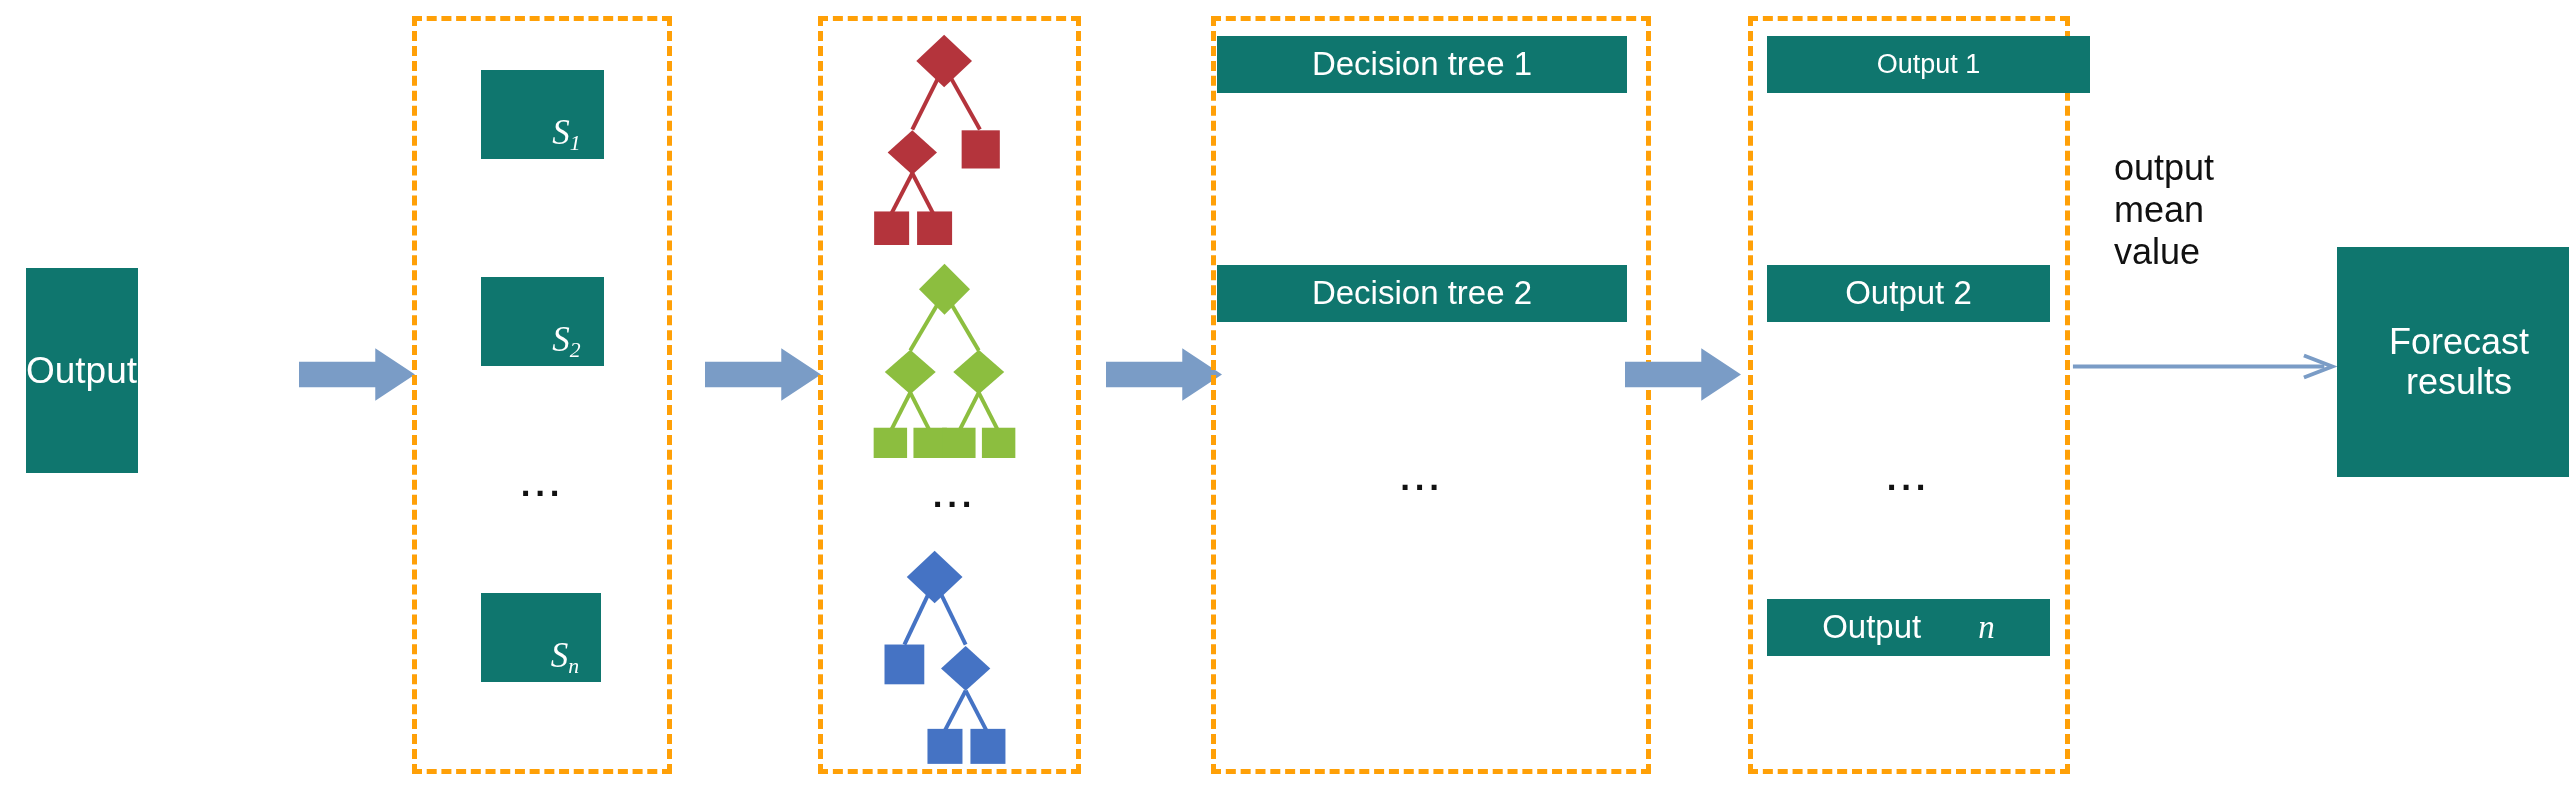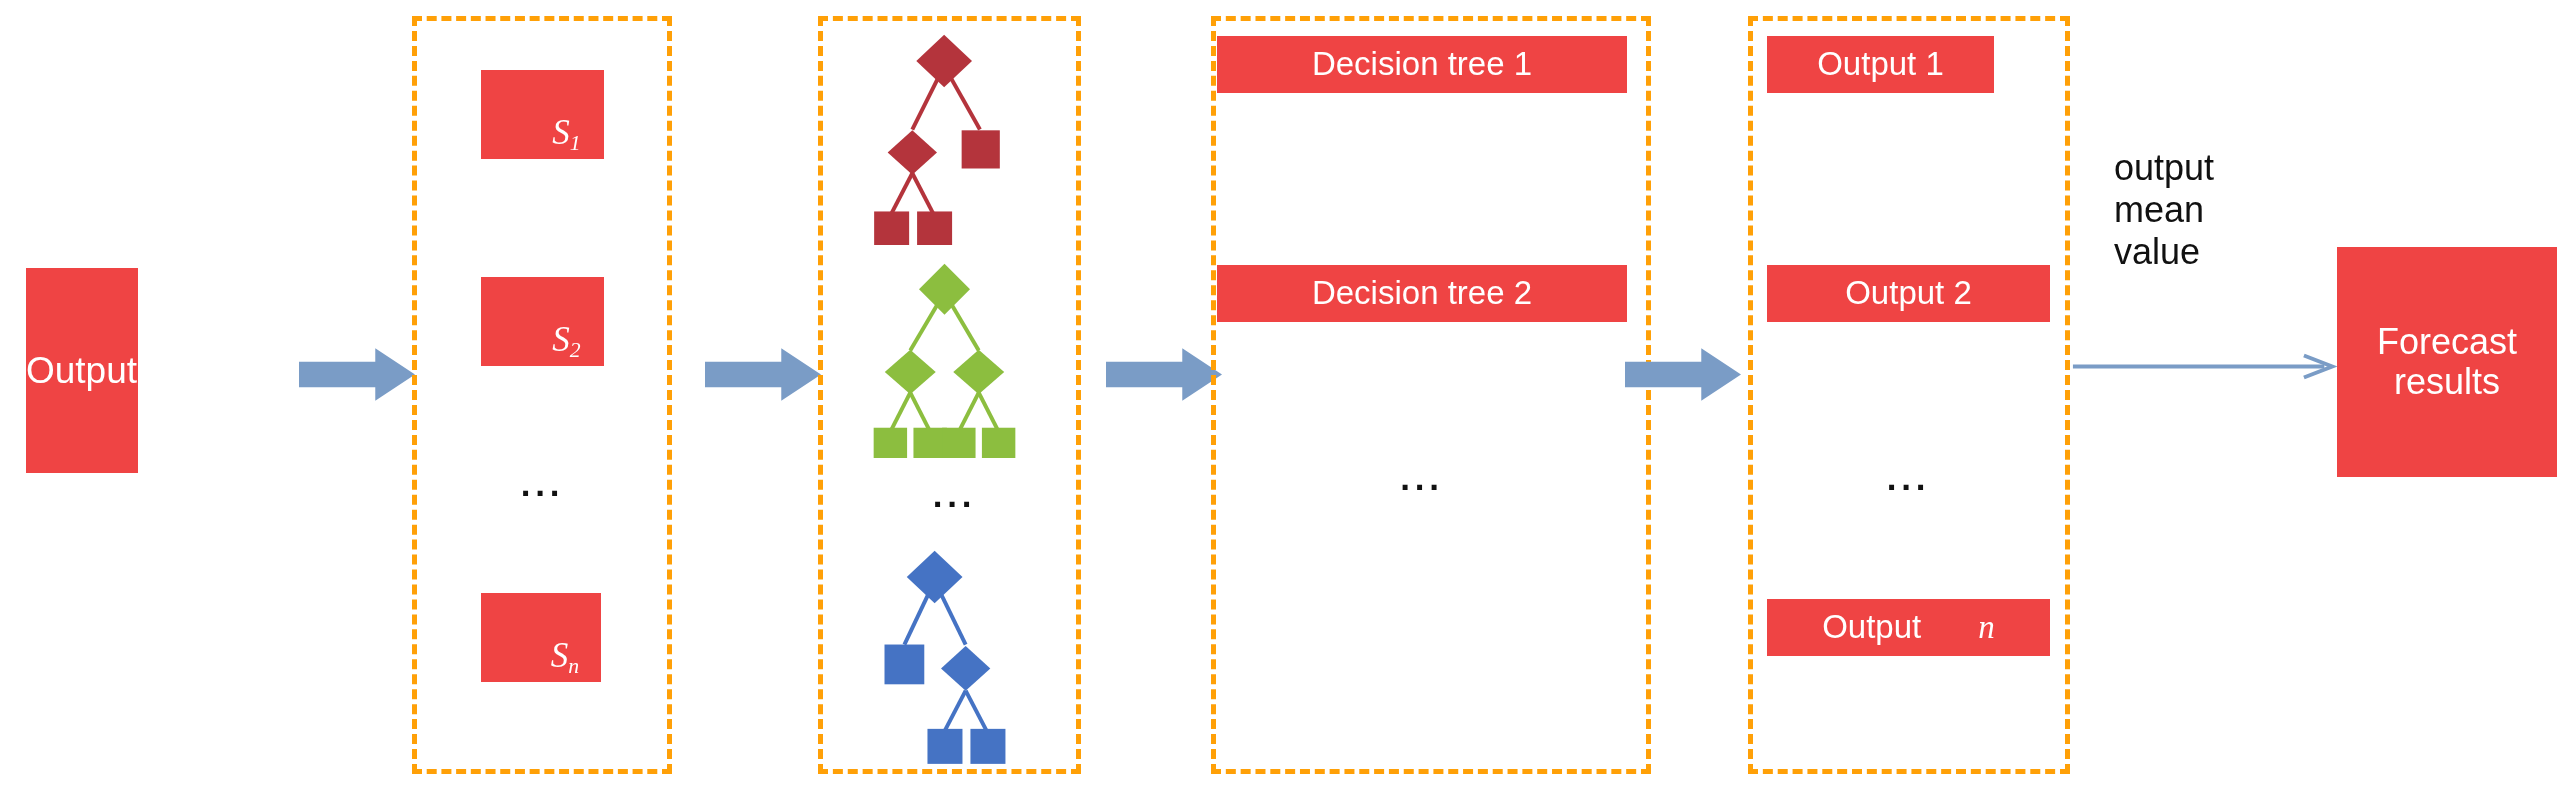--- a/index.html
+++ b/index.html
@@ -1,21 +1,21 @@
 <!DOCTYPE html>
 <html style="font-size:12.7px"><head>
 <meta charset="utf-8">
 <style>
   html,body{margin:0;padding:0;background:#fff;}
   body{width:2576px;height:805px;font-family:"Liberation Sans",sans-serif;}
   #stage{position:relative;width:2576px;height:805px;background:#ffffff;overflow:hidden;}
 
   .node-box{
     position:absolute;
-    background:#ef4444;
+    background:#0f766e;
     color:#ffffff;
     display:flex;
     align-items:center;
     justify-content:center;
     text-align:center;
     font-family:"Liberation Sans",sans-serif;
     line-height:1.12;
     white-space:pre-line;
   }
 
@@ -157,21 +157,21 @@
 
   <div class="ellipsis" style="left:1217px;top:460px;width:410px;font-size:35px;">...</div>
 
 
   <svg class="block-arrow" style="left:1625px;top:348px;" width="116" height="53" viewBox="0 0 146 66">
     <polygon points="0,17 96,17 96,0 146,33 96,66 96,49 0,49" fill="#7a9cc6"></polygon>
   </svg>
 
   <div class="dashed-group" style="left:1748px;top:16px;width:322px;height:758px;"></div>
 
-  <div class="node-box" style="left:1767px;top:36px;width:227px;height:57px;font-size:33px;">
+  <div class="node-box" style="left:1767px;top:36px;width:323px;height:57px;font-size:27px;">
     <span><span>Output </span><span>1</span></span>
   </div>
 
   <div class="node-box" style="left:1767px;top:265px;width:283px;height:57px;font-size:33px;">
     <span><span>Output </span><span>2</span></span>
   </div>
 
   <div class="ellipsis" style="left:1767px;top:460px;width:283px;font-size:35px;">...</div>
 
   <div class="node-box" style="left:1767px;top:599px;width:283px;height:57px;font-size:33px;">
@@ -180,19 +180,19 @@
 
   <div class="mean-label" style="left:2114px;top:147px;width:207px;font-size:36px;">output
 mean
 value</div>
 
   <svg class="block-arrow" style="left:2071px;top:350px;" width="271" height="33" viewBox="0 0 340 42">
     <line x1="0" y1="21" x2="320" y2="21" stroke="#7a9cc6" stroke-width="5"></line>
     <polyline points="294,7 330,21 294,35" fill="none" stroke="#7a9cc6" stroke-width="5"></polyline>
   </svg>
 
-  <div class="node-box" style="left:2337px;top:247px;width:220px;height:230px;font-size:36px;">
+  <div class="node-box" style="left:2337px;top:247px;width:220px;height:230px;font-size:36px;padding-left:12px;">
     <span>Forecast
 results</span>
   </div>
 
 </div>
 
 
 </body></html>

